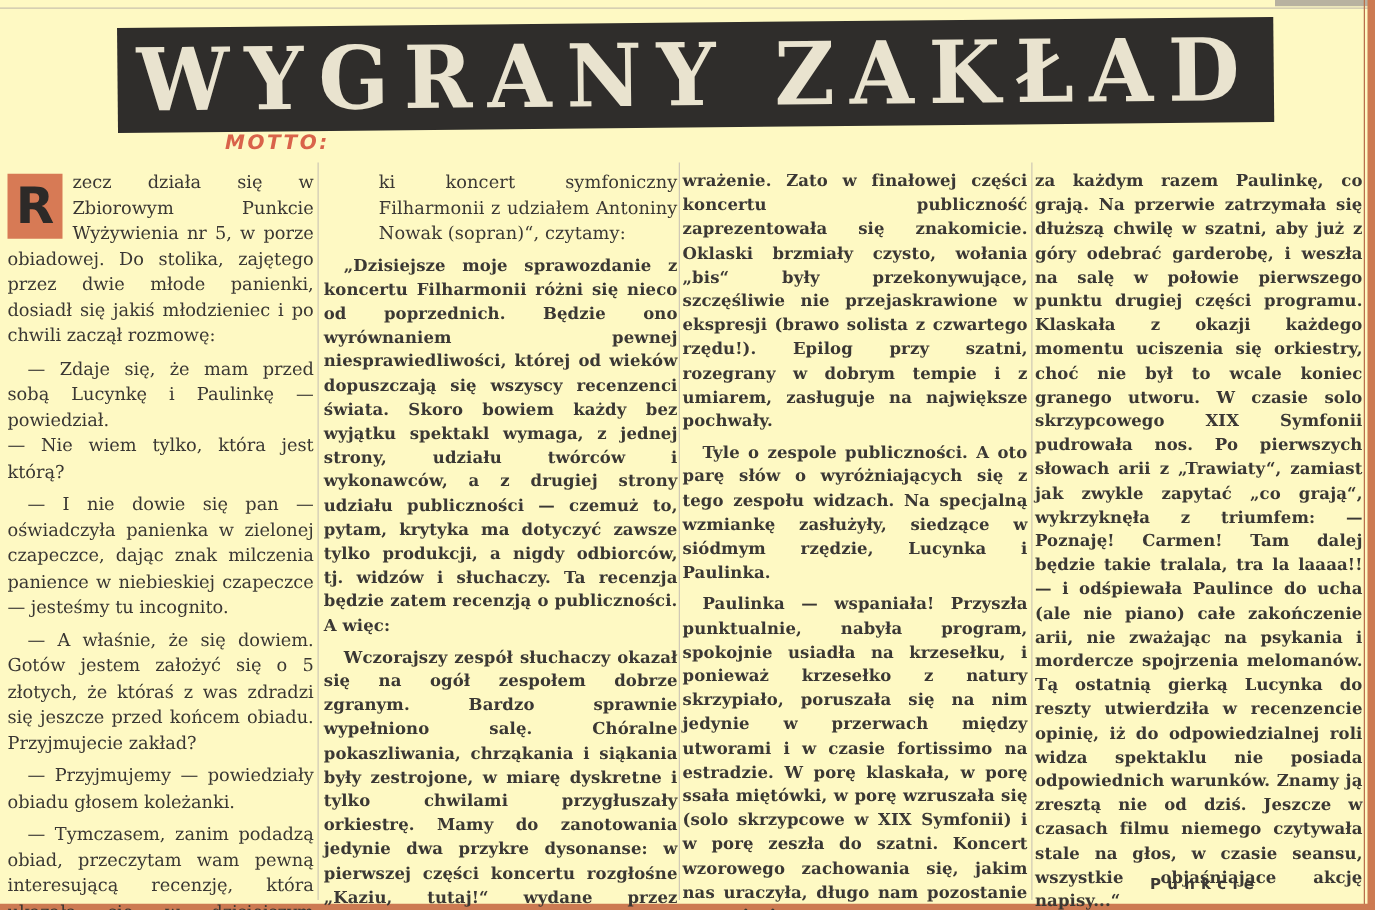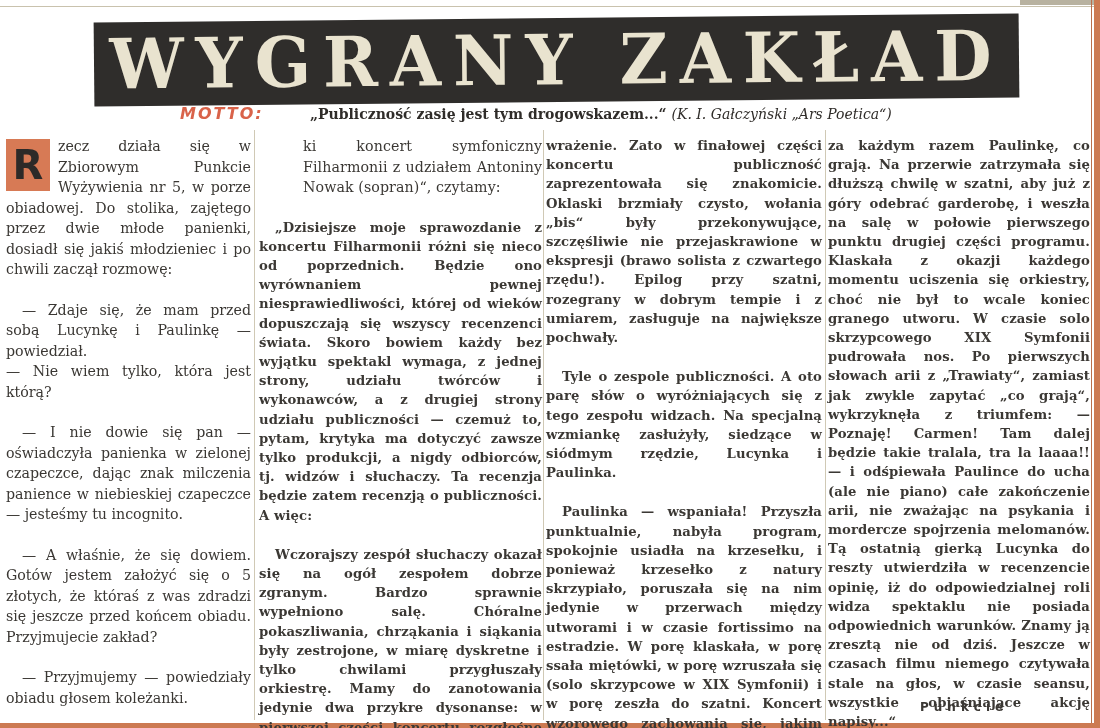--- a/index.html
+++ b/index.html
@@ -5,21 +5,21 @@
   html, body { margin: 0; padding: 0; }
   body {
     width: 1100px; height: 728px; overflow: hidden;
     background: #e6e0cc;
     font-family: "DejaVu Serif", serif;
     color: #3a3733;
     position: relative;
   }
   .page {
     position: absolute; inset: 0;
-    background: #ffffff;
+    background: #fef9c3;
     padding-left: 27px;
   }
   .top-rule {
     position: absolute; left: 0; top: 0; width: 1100px; height: 6px;
     border-bottom: 1px solid #c9c2ad;
   }
   .top-rule .tick {
     position: absolute; left: 1020px; top: 0; width: 80px; height: 5px;
     background: #b8b2a0;
   }
@@ -69,21 +69,21 @@
   }
   .motto-quote .cite { font-weight: normal; font-style: italic; }
 
   .col {
     position: absolute; top: 136px;
     font-size: 13.2px; line-height: 19.2px;
     text-align: justify;
   }
   .col p { margin: 0; text-indent: 16px; }
   .col p.noindent { text-indent: 0; }
-  .col p.gap { margin-top: 20px; }
+  .col p.gap { margin-top: 6px; }
   .col1 { left: 6px; width: 245px; font-size: 14.2px; line-height: 20.5px; }
   .col2 { left: 259px; width: 283px; }
   .col3 { left: 546px; width: 276px; }
   .col4 { left: 828px; width: 262px; }
   .col2, .col3, .col4 { font-weight: bold; font-family: "DejaVu Serif", serif; color: #3b3834; letter-spacing: 0.1px; }
   .col2 .lead, .col4 .tail { font-weight: normal; font-size: 14.2px; line-height: 20.5px; margin-left: 44px; }
 
   .dropcap {
     float: left;
     width: 44px; height: 52px;
@@ -117,21 +117,20 @@
       <div class="inner"></div>
     </div>
   <div class="bottom-border"></div>
 
   <div class="banner">
     <h1>WYGRANY ZAKŁAD</h1>
   </div>
 
   <div class="motto-row">
     <span class="motto-label">MOTTO:</span>
-    <span class="motto-quote"><span>„Publiczność zasię jest tym drogowskazem...“</span> <span class="cite">(K. I. Gałczyński „Ars Poetica“)</span></span>
   </div>
 
   <div class="col-divider" style="left:254px"></div>
   <div class="col-divider" style="left:543px"></div>
   <div class="col-divider" style="left:825px"></div>
 
   <div class="col col1">
     <div class="dropcap">
         <span>R</span>
       </div>

